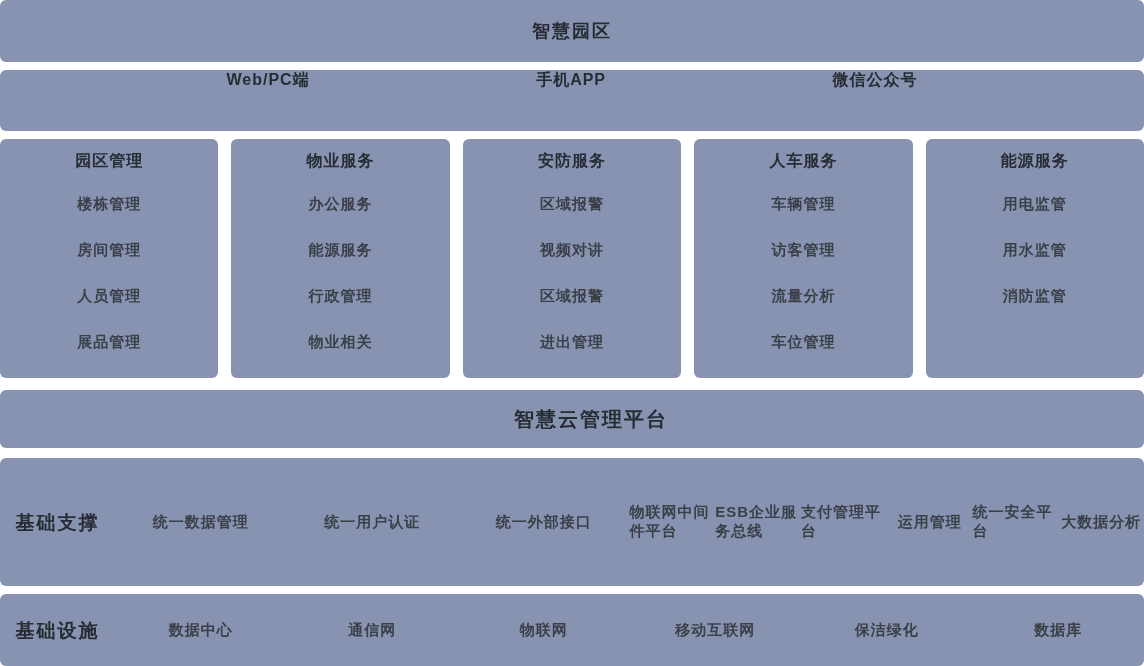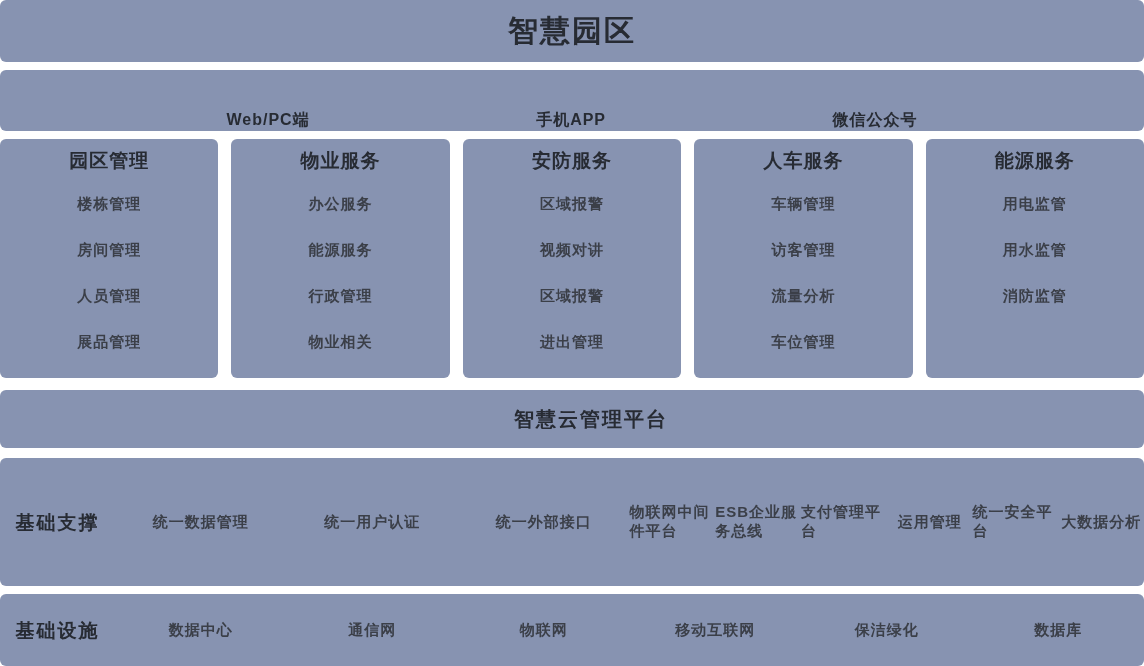--- a/index.html
+++ b/index.html
@@ -27,31 +27,31 @@
     border-radius: 6px;
   }
   
   .banner-top {
     height: 62px;
     display: flex;
     align-items: center;
     justify-content: center;
   }
   .banner-top .title {
-    font-size: 30px;
+    font-size: 18px;
     font-weight: bold;
     color: var(--heading_text);
     letter-spacing: 2px;
   }
   
   .banner-channels {
     margin-top: 8px;
     height: 61px;
     display: flex;
-    align-items: flex-end;
+    align-items: flex-start;
     justify-content: space-evenly;
   }
   .channel {
     font-size: 16px;
     font-weight: bold;
     color: var(--heading_text);
     letter-spacing: 1px;
   }
   
   .services {
@@ -65,21 +65,21 @@
     display: flex;
     flex-direction: column;
     align-items: stretch;
   }
   .svc-title {
     height: 36px;
     padding-top: 8px;
     display: flex;
     align-items: center;
     justify-content: center;
-    font-size: 19px;
+    font-size: 16px;
     font-weight: bold;
     color: var(--heading_text);
     letter-spacing: 1px;
   }
   .svc-items { margin-top: 6px; }
   .svc-item {
     height: 46px;
     display: flex;
     align-items: center;
     justify-content: center;

